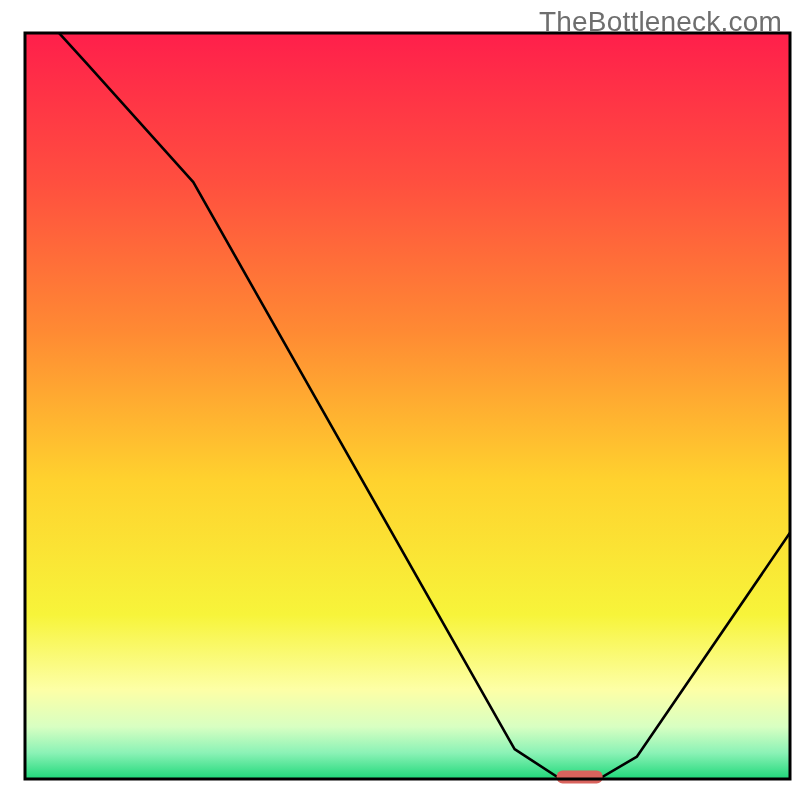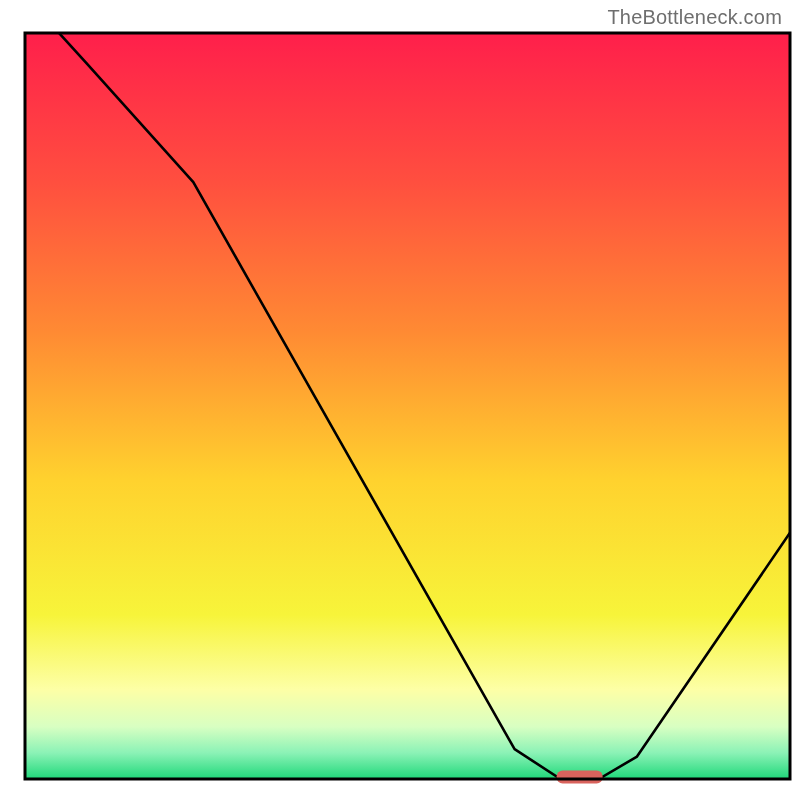--- a/index.html
+++ b/index.html
@@ -12,21 +12,21 @@
   }
   .container {
     position: relative;
     width: 800px;
     height: 800px;
   }
   .attribution {
     position: absolute;
     top: 6px;
     right: 18px;
-    font-size: 20px;
+    font-size: 28px;
     font-weight: 500;
     color: #6e6e6e;
     letter-spacing: 0.2px;
   }
   svg.chart {
     position: absolute;
     left: 0;
     top: 0;
     width: 800px;
     height: 800px;

